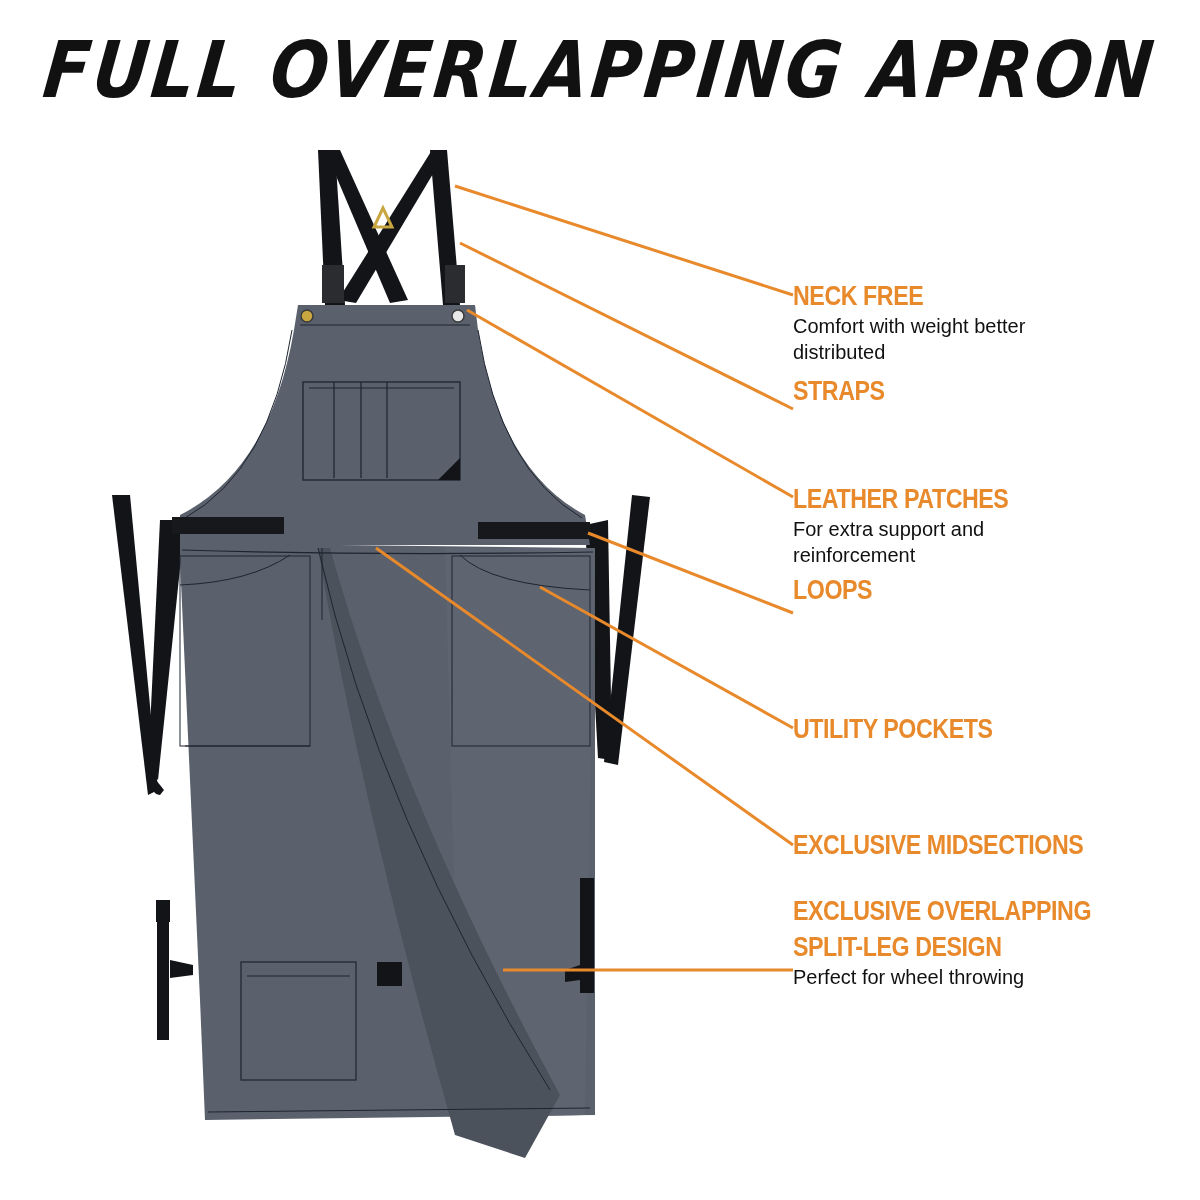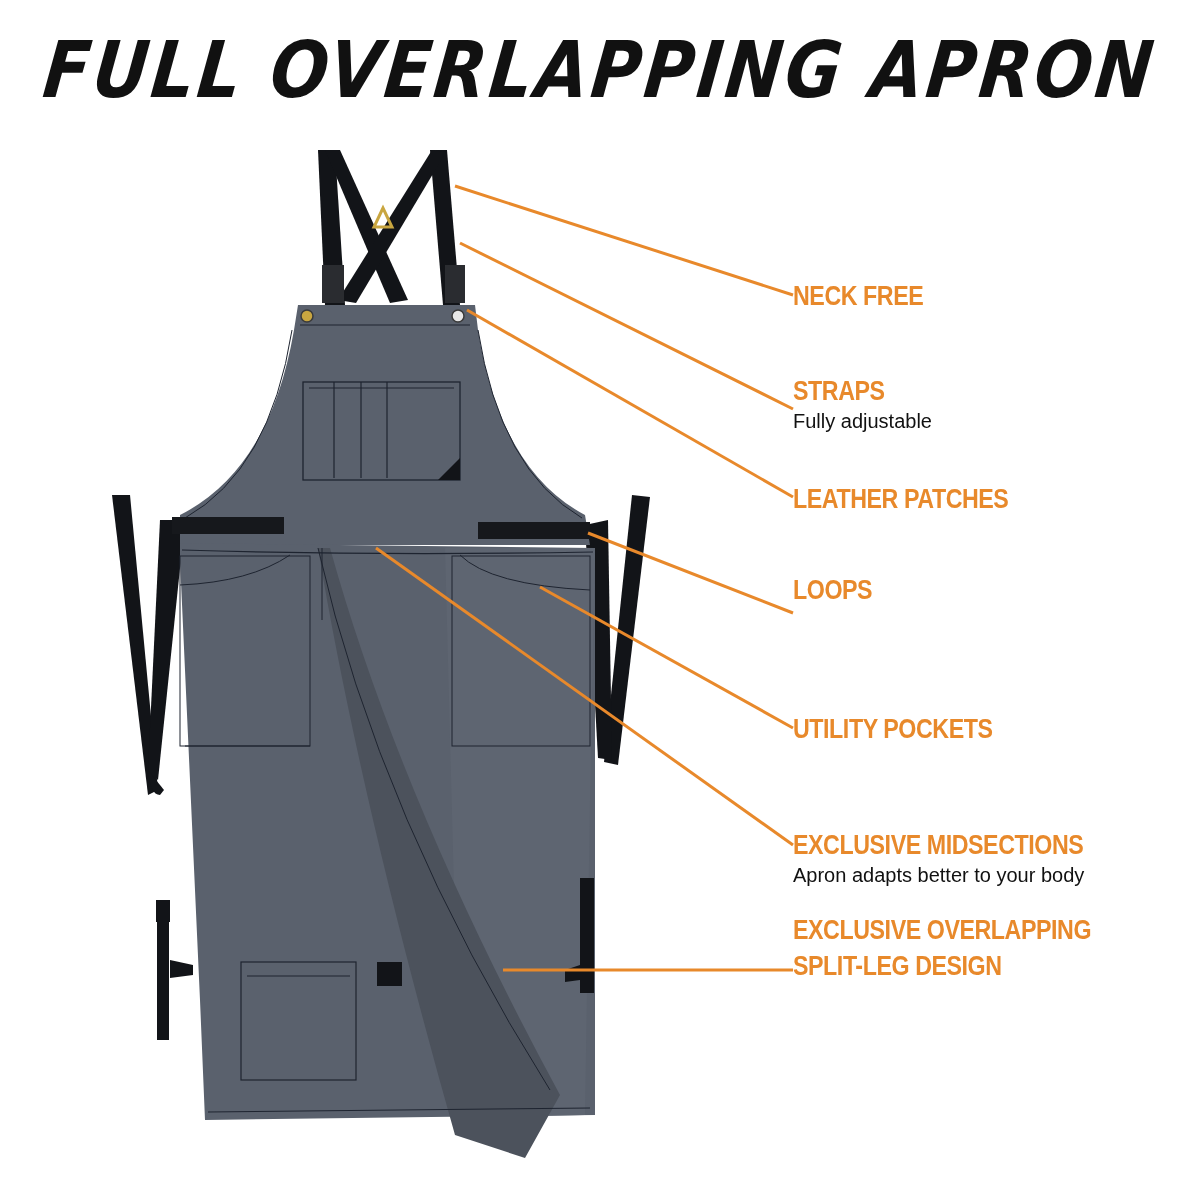--- a/index.html
+++ b/index.html
@@ -117,34 +117,35 @@
     <polyline points="467,310 793,497"></polyline>
     <polyline points="588,533 793,613"></polyline>
     <polyline points="540,587 793,728"></polyline>
     <polyline points="376,548 793,845"></polyline>
     <polyline points="503,970 793,970"></polyline>
   </g>
 </svg>
 
 <div class="feature" style="top:281px">
   <div class="head">NECK FREE</div>
+  <div class="desc" style="width:280px">Comfort with weight better distributed</div>
 </div>
 <div class="feature" style="top:376px">
   <div class="head">STRAPS</div>
-  <div class="desc">Fully adjustable</div>
 </div>
 <div class="feature" style="top:484px">
   <div class="head">LEATHER PATCHES</div>
+  <div class="desc" style="width:235px">For extra support and reinforcement</div>
 </div>
 <div class="feature" style="top:575px">
   <div class="head">LOOPS</div>
 </div>
 <div class="feature" style="top:714px">
   <div class="head">UTILITY POCKETS</div>
 </div>
 <div class="feature" style="top:830px">
   <div class="head">EXCLUSIVE MIDSECTIONS</div>
-  <div class="desc">Apron adapts better to your body</div>
 </div>
-<div class="feature" style="top:915px">
+<div class="feature" style="top:896px">
   <div class="head">EXCLUSIVE OVERLAPPING</div>
   <div class="head" style="margin-top:6px">SPLIT-LEG DESIGN</div>
+  <div class="desc">Perfect for wheel throwing</div>
 </div>
 
 </body></html>

